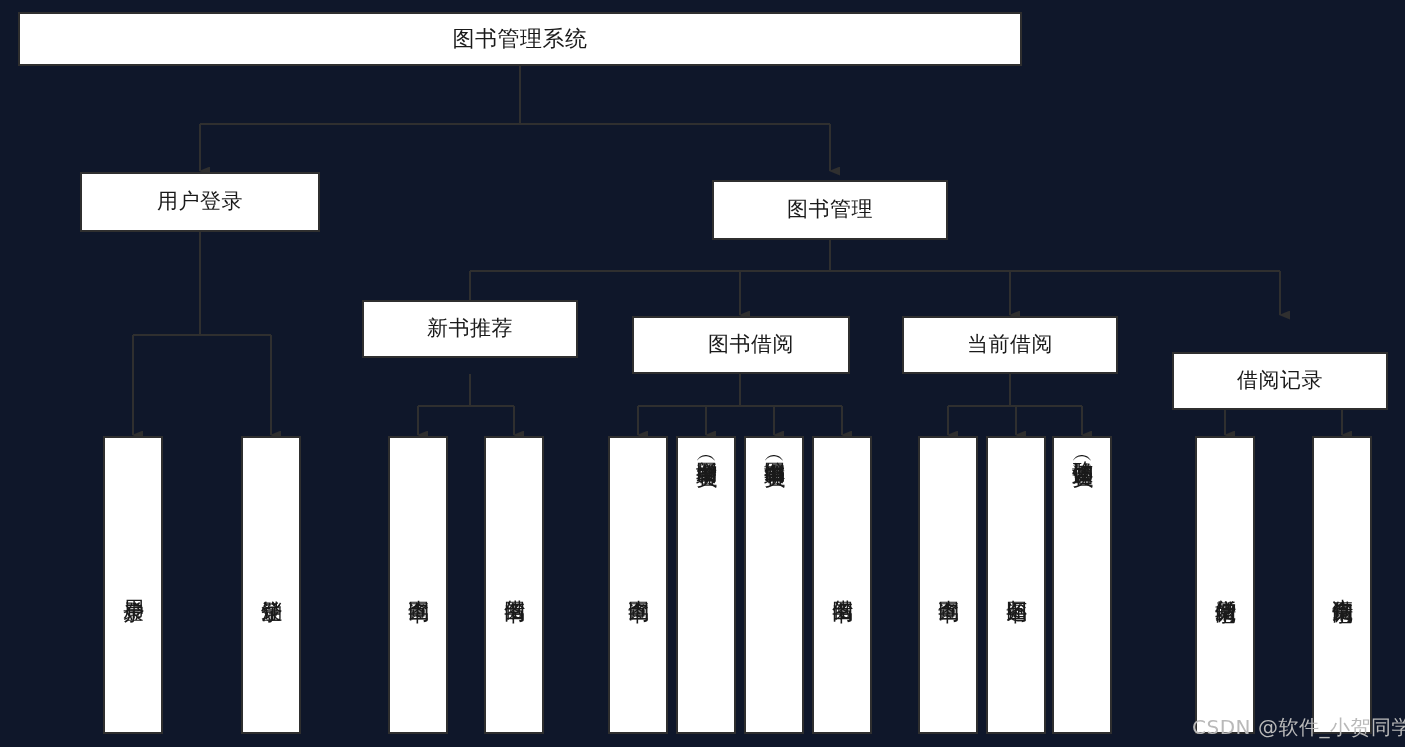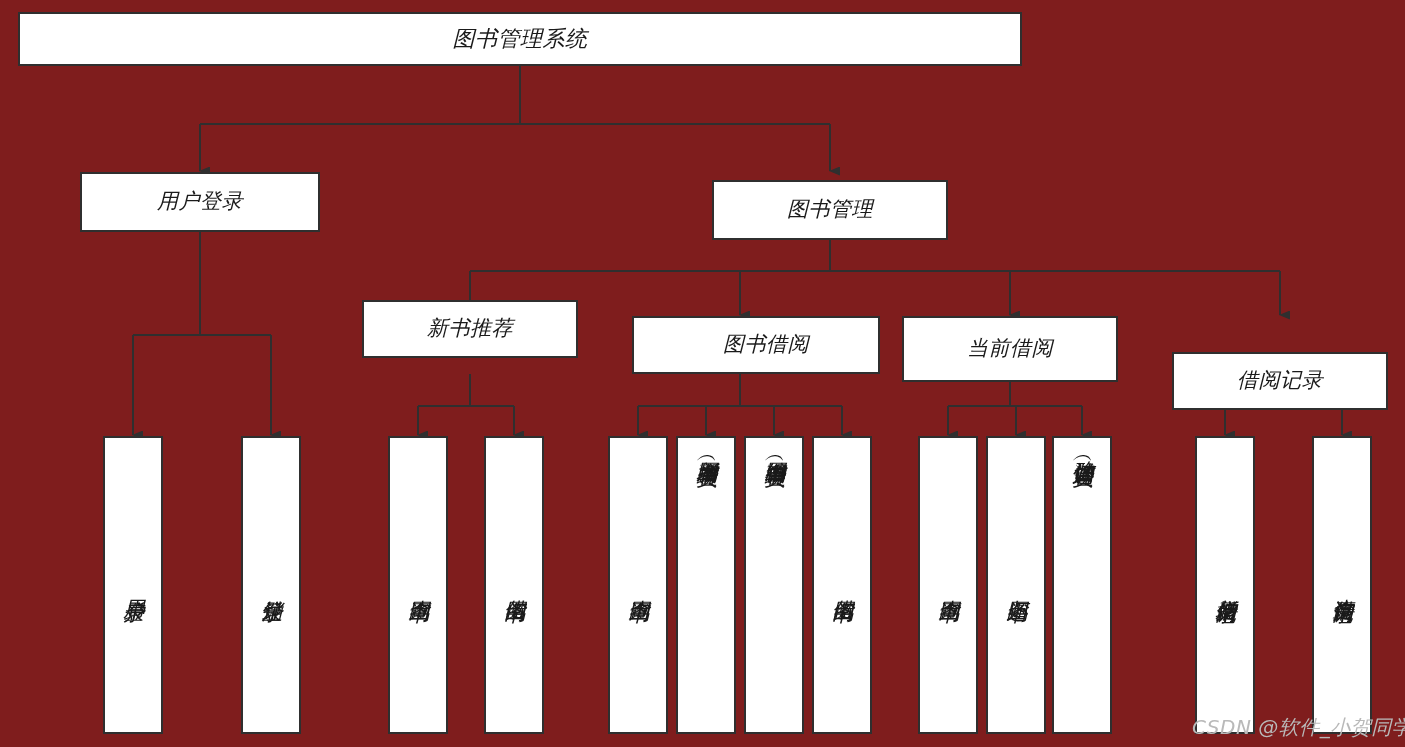--- a/index.html
+++ b/index.html
@@ -8,23 +8,22 @@
     padding: 0;
     background: #ffffff;
   }
   body {
     font-family: "DejaVu Sans", "Liberation Sans", sans-serif;
   }
   #diagram-root {
     position: relative;
     width: 1405px;
     height: 747px;
-    background: #7f1d1d;
+    background: #0f172a;
     overflow: hidden;
-    font-style: italic;
   }
   #edge-layer {
     position: absolute;
     left: 0;
     top: 0;
     width: 1405px;
     height: 747px;
     pointer-events: none;
   }
   .node {
@@ -109,22 +108,22 @@
       <line x1="1280" y1="374" x2="1280" y2="406" stroke="#2f2f2f" stroke-width="2" shape-rendering="crispEdges"></line>
       <line x1="1225" y1="406" x2="1342" y2="406" stroke="#2f2f2f" stroke-width="2" shape-rendering="crispEdges"></line>
       <line x1="1225" y1="406" x2="1225" y2="435" stroke="#2f2f2f" stroke-width="2" shape-rendering="crispEdges" marker-end="url(#arrowhead)"></line>
       <line x1="1342" y1="406" x2="1342" y2="435" stroke="#2f2f2f" stroke-width="2" shape-rendering="crispEdges" marker-end="url(#arrowhead)"></line>
     </svg>
   <div id="node-layer">
       <div class="node node-h node-root" style="left: 18px; top: 12px; width: 1004px; height: 54px;">图书管理系统</div>
       <div class="node node-h" style="left: 80px; top: 172px; width: 240px; height: 60px;">用户登录</div>
       <div class="node node-h" style="left: 712px; top: 172px; width: 236px; height: 60px; margin-top: 8px;">图书管理</div>
       <div class="node node-h" style="left: 362px; top: 300px; width: 216px; height: 58px;">新书推荐</div>
-      <div class="node node-h" style="left: 632px; top: 316px; width: 248px; height: 58px; padding-left: 20px;">图书借阅</div>
-      <div class="node node-h" style="left: 902px; top: 316px; width: 216px; height: 66px;">当前借阅</div>
+      <div class="node node-h" style="left: 632px; top: 316px; width: 218px; height: 58px; padding-left: 20px;">图书借阅</div>
+      <div class="node node-h" style="left: 902px; top: 316px; width: 216px; height: 58px;">当前借阅</div>
       <div class="node node-h" style="left: 1172px; top: 316px; width: 216px; height: 58px; margin-top: 36px;">借阅记录</div>
       <div class="node node-v" style="left: 103px; top: 436px; width: 60px; height: 298px;">用户登录</div>
       <div class="node node-v" style="left: 241px; top: 436px; width: 60px; height: 298px;">注销登录</div>
       <div class="node node-v" style="left: 388px; top: 436px; width: 60px; height: 298px;">查询图书</div>
       <div class="node node-v" style="left: 484px; top: 436px; width: 60px; height: 298px;">借阅图书</div>
       <div class="node node-v" style="left: 608px; top: 436px; width: 60px; height: 298px;">查询图书</div>
       <div class="node node-v align-top" style="left: 676px; top: 436px; width: 60px; height: 298px;">新增图书（管理员）</div>
       <div class="node node-v align-top" style="left: 744px; top: 436px; width: 60px; height: 298px;">编辑图书（管理员）</div>
       <div class="node node-v" style="left: 812px; top: 436px; width: 60px; height: 298px;">借阅图书</div>
       <div class="node node-v" style="left: 918px; top: 436px; width: 60px; height: 298px;">查询图书</div>

